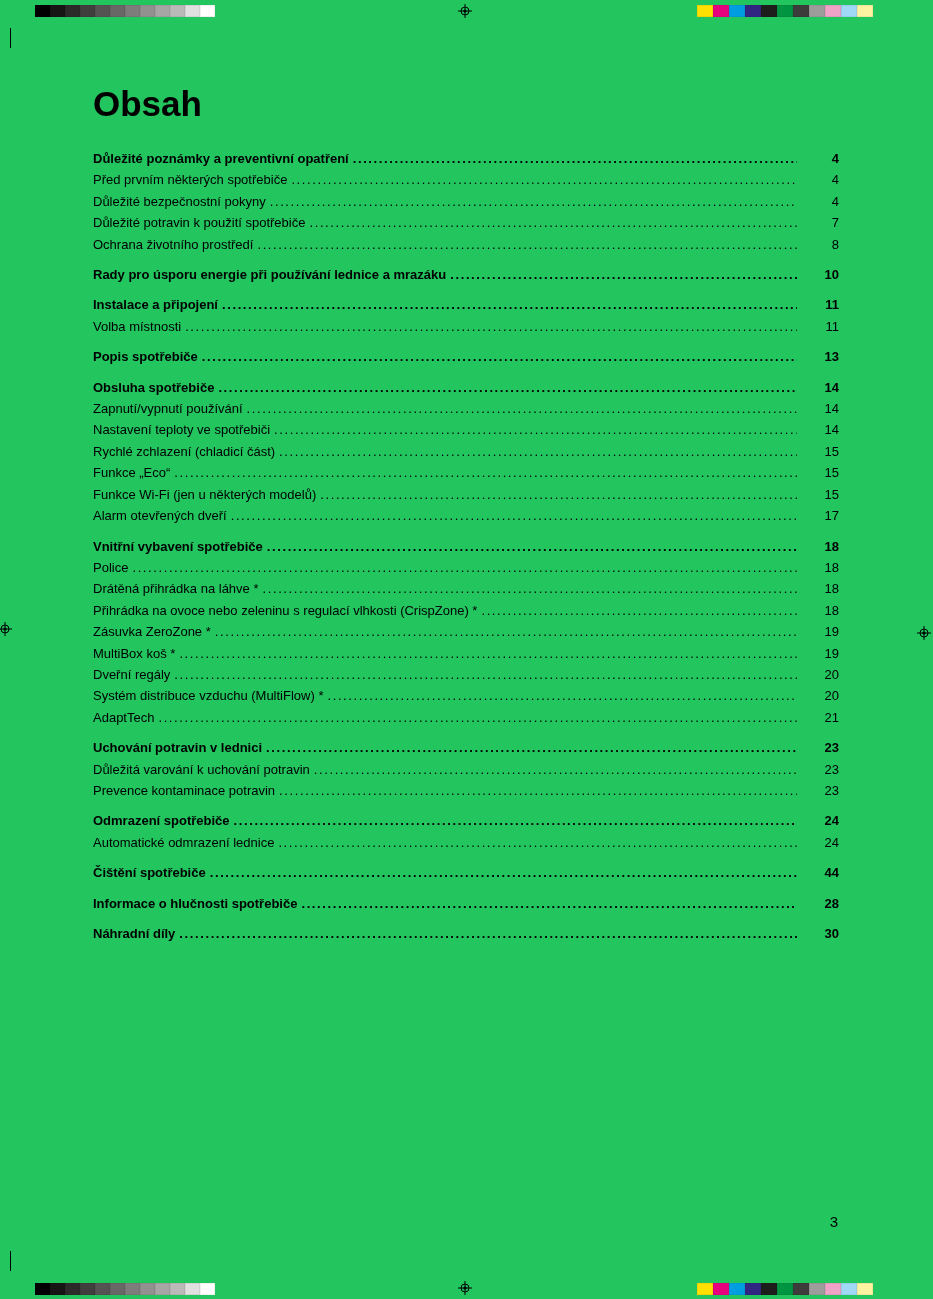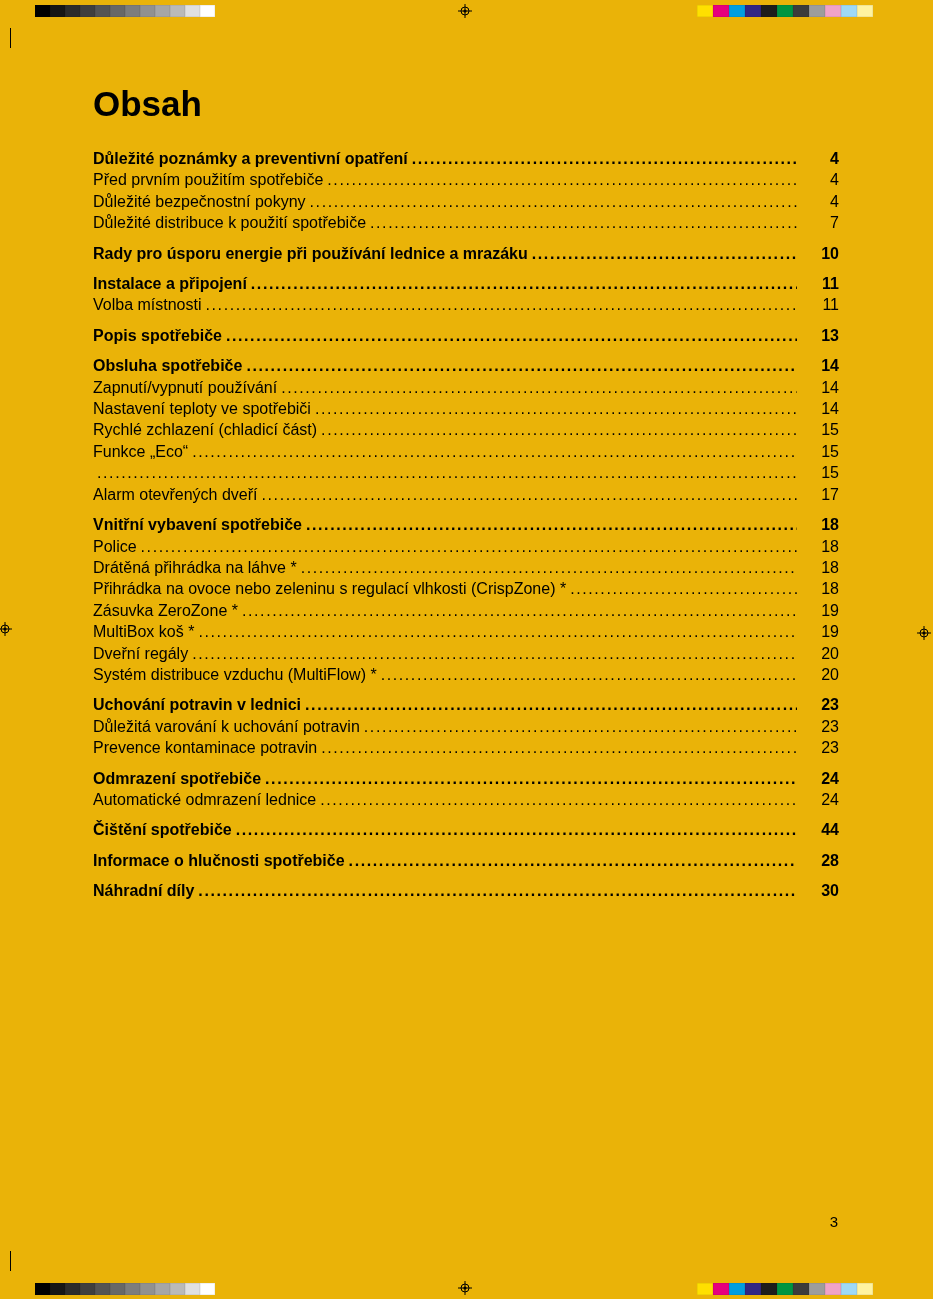--- a/index.html
+++ b/index.html
@@ -1,17 +1,17 @@
 <!DOCTYPE html>
 <html><head>
 <meta charset="utf-8">
 <style>
   html,body { margin:0; padding:0; background:#fff; }
   .page {
-    position:relative; width:933px; height:1299px; background:#eab308; overflow:hidden;
+    position:relative; width:933px; height:1299px; background:#22c55e; overflow:hidden;
     font-family:"Liberation Sans","DejaVu Sans",sans-serif; color:#000;
   }
 
   
   .strip { position:absolute; display:flex; height:12px; }
   .sq { width:15px; height:12px; display:block; box-shadow: inset 0 0 0 0.5px rgba(0,0,0,0.12); }
   .colors .sq { width:16px; }
   .strip.gs-top   { left:35px;  top:5px; }
   .strip.col-top  { left:697px; top:5px; }
   .strip.gs-bot   { left:35px;  top:1283px; }
@@ -24,21 +24,21 @@
   .reg-right-mid  { left:917px; top:626px; }
 
   .crop-mark { position:absolute; width:1px; height:20px; background:#000; left:10px; }
   .crop-left-top { top:28px; }
   .crop-left-bottom { top:1251px; }
 
   
   .content { position:absolute; left:93px; top:84px; width:746px; }
   .title { font-size:35px; font-weight:bold; margin:0 0 24px 0; }
 
-  .toc-row { display:flex; font-size:16px; line-height:21.4px; }
+  .toc-row { display:flex; font-size:13px; line-height:21.4px; }
   .toc-row.gap { margin-top:9px; }
   .toc-row.bold { font-weight:bold; }
   .toc-label { flex:0 0 auto; white-space:nowrap; }
   .leader { flex:1 1 auto; overflow:hidden; white-space:nowrap; margin:0 6px 0 4px; }
   .leader::after {
     content:"..........................................................................................................................................................................................";
     letter-spacing:1.6px;
   }
   .toc-page { flex:0 0 36px; text-align:right; }
 
@@ -149,34 +149,39 @@
 
   <div class="content">
     <h1 class="title">Obsah</h1>
     <div id="toc">
         <div class="toc-row bold">
           <span class="toc-label">Důležité poznámky a preventivní opatření</span>
           <span class="leader"></span>
           <span class="toc-page">4</span>
         </div>
         <div class="toc-row">
-          <span class="toc-label">Před prvním použitím spotřebiče</span>
+          <span class="toc-label">Před prvním některých spotřebiče</span>
           <span class="leader"></span>
           <span class="toc-page">4</span>
         </div>
         <div class="toc-row">
           <span class="toc-label">Důležité bezpečnostní pokyny</span>
           <span class="leader"></span>
           <span class="toc-page">4</span>
         </div>
         <div class="toc-row">
-          <span class="toc-label">Důležité distribuce k použití spotřebiče</span>
+          <span class="toc-label">Důležité potravin k použití spotřebiče</span>
           <span class="leader"></span>
           <span class="toc-page">7</span>
         </div>
+        <div class="toc-row">
+          <span class="toc-label">Ochrana životního prostředí</span>
+          <span class="leader"></span>
+          <span class="toc-page">8</span>
+        </div>
         <div class="toc-row bold gap">
           <span class="toc-label">Rady pro úsporu energie při používání lednice a mrazáku</span>
           <span class="leader"></span>
           <span class="toc-page">10</span>
         </div>
         <div class="toc-row bold gap">
           <span class="toc-label">Instalace a připojení</span>
           <span class="leader"></span>
           <span class="toc-page">11</span>
         </div>
@@ -209,20 +214,21 @@
           <span class="toc-label">Rychlé zchlazení (chladicí část)</span>
           <span class="leader"></span>
           <span class="toc-page">15</span>
         </div>
         <div class="toc-row">
           <span class="toc-label">Funkce „Eco“</span>
           <span class="leader"></span>
           <span class="toc-page">15</span>
         </div>
         <div class="toc-row">
+          <span class="toc-label">Funkce Wi-Fi (jen u některých modelů)</span>
           <span class="leader"></span>
           <span class="toc-page">15</span>
         </div>
         <div class="toc-row">
           <span class="toc-label">Alarm otevřených dveří</span>
           <span class="leader"></span>
           <span class="toc-page">17</span>
         </div>
         <div class="toc-row bold gap">
           <span class="toc-label">Vnitřní vybavení spotřebiče</span>
@@ -257,20 +263,25 @@
         <div class="toc-row">
           <span class="toc-label">Dveřní regály</span>
           <span class="leader"></span>
           <span class="toc-page">20</span>
         </div>
         <div class="toc-row">
           <span class="toc-label">Systém distribuce vzduchu (MultiFlow)  *</span>
           <span class="leader"></span>
           <span class="toc-page">20</span>
         </div>
+        <div class="toc-row">
+          <span class="toc-label">AdaptTech</span>
+          <span class="leader"></span>
+          <span class="toc-page">21</span>
+        </div>
         <div class="toc-row bold gap">
           <span class="toc-label">Uchování potravin v lednici</span>
           <span class="leader"></span>
           <span class="toc-page">23</span>
         </div>
         <div class="toc-row">
           <span class="toc-label">Důležitá varování k uchování potravin</span>
           <span class="leader"></span>
           <span class="toc-page">23</span>
         </div>

